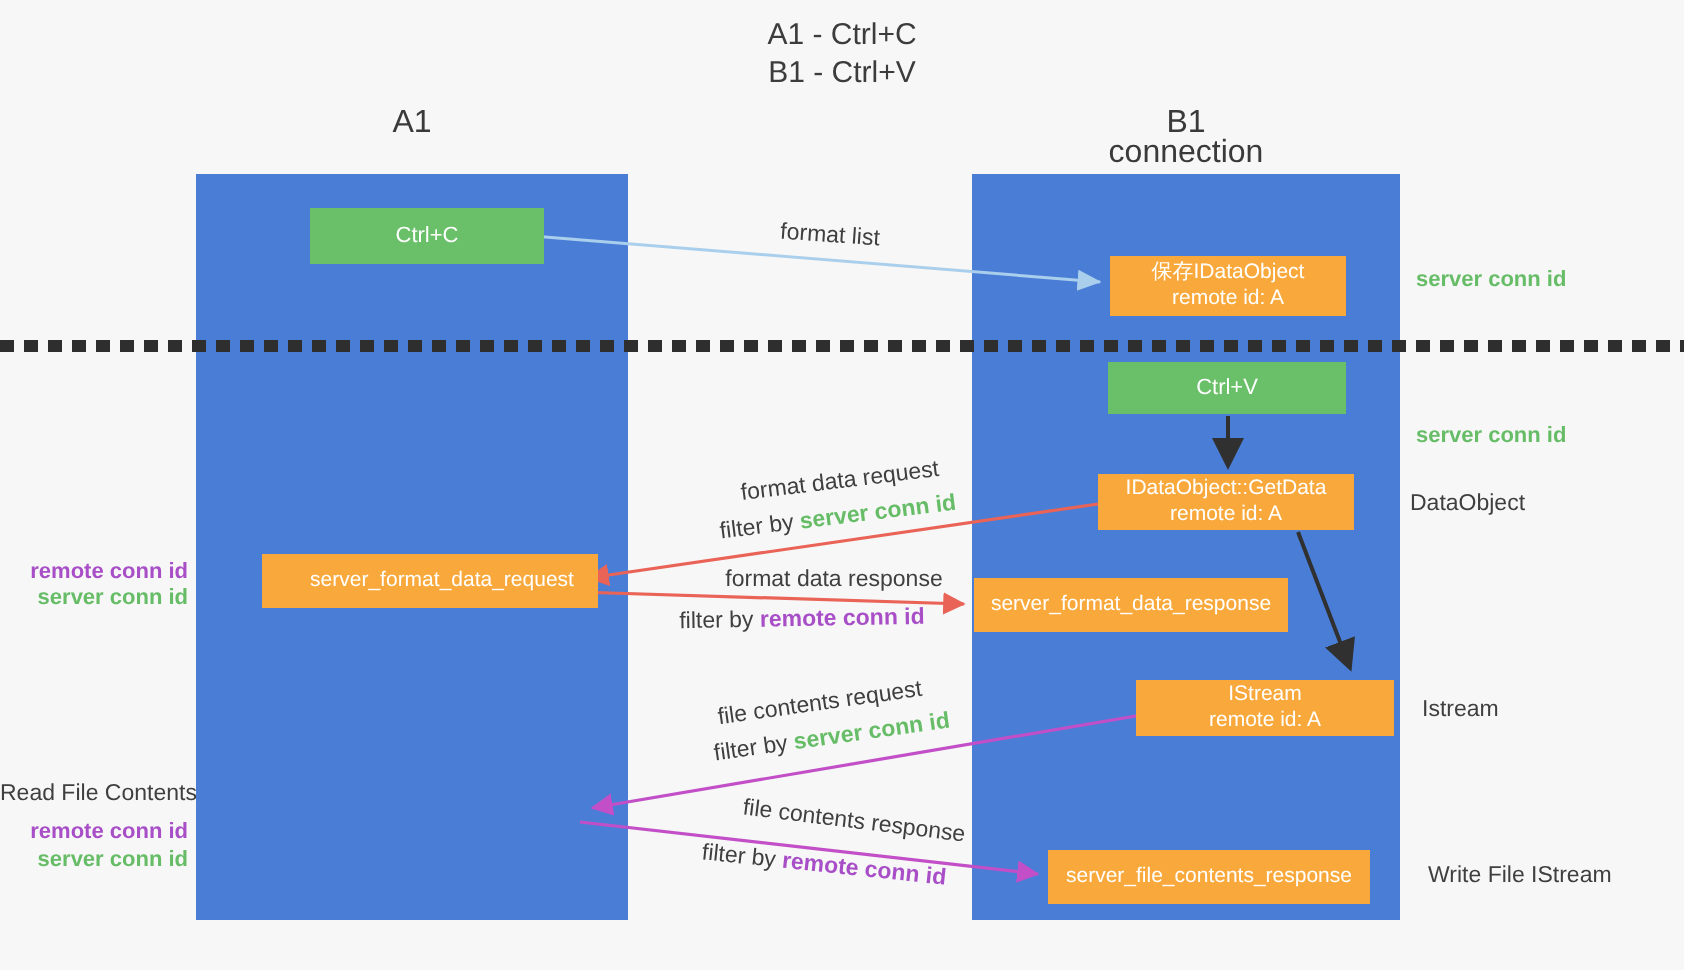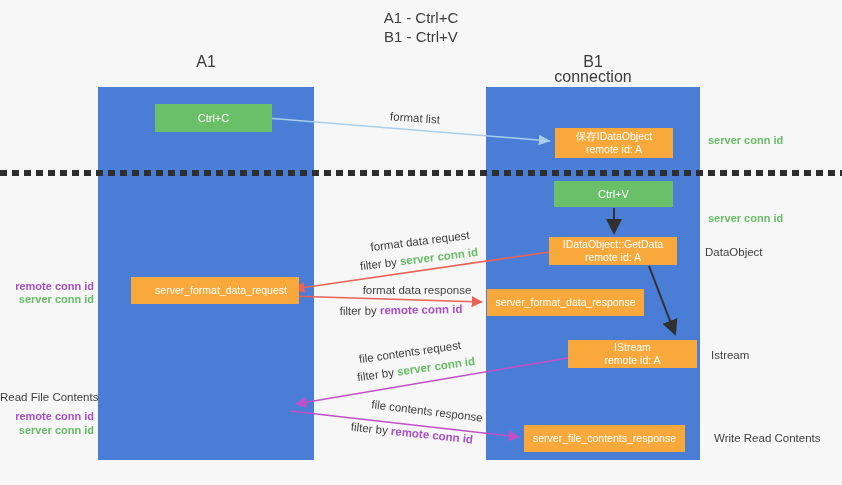--- a/index.html
+++ b/index.html
@@ -154,21 +154,21 @@
   <div class="mid-label" style="left:427px;top:411px;transform:translate(-50%,-50%) rotate(7deg);">file contents response</div>
   <div class="mid-label" style="left:412px;top:433px;transform:translate(-50%,-50%) rotate(6deg);">
     <span>filter by</span>
     <span class="purple-text">remote conn id</span>
   </div>
 
   <div class="annot bold-green" style="left:708px;top:134px;">server conn id</div>
   <div class="annot bold-green" style="left:708px;top:212px;">server conn id</div>
   <div class="annot" style="left:705px;top:246px;">DataObject</div>
   <div class="annot" style="left:711px;top:349px;">Istream</div>
-  <div class="annot" style="left:714px;top:432px;">Write Read Contents</div>
+  <div class="annot" style="left:714px;top:432px;">Write File IStream</div>
 
   <div class="annot left-annot bold-purple" style="top:280px;">remote conn id</div>
   <div class="annot left-annot bold-green" style="top:293px;">server conn id</div>
   <div class="annot left-annot" style="top:391px;">Read File Contents</div>
   <div class="annot left-annot bold-purple" style="top:410px;">remote conn id</div>
   <div class="annot left-annot bold-green" style="top:424px;">server conn id</div>
 
 </div>
 
 </body></html>

